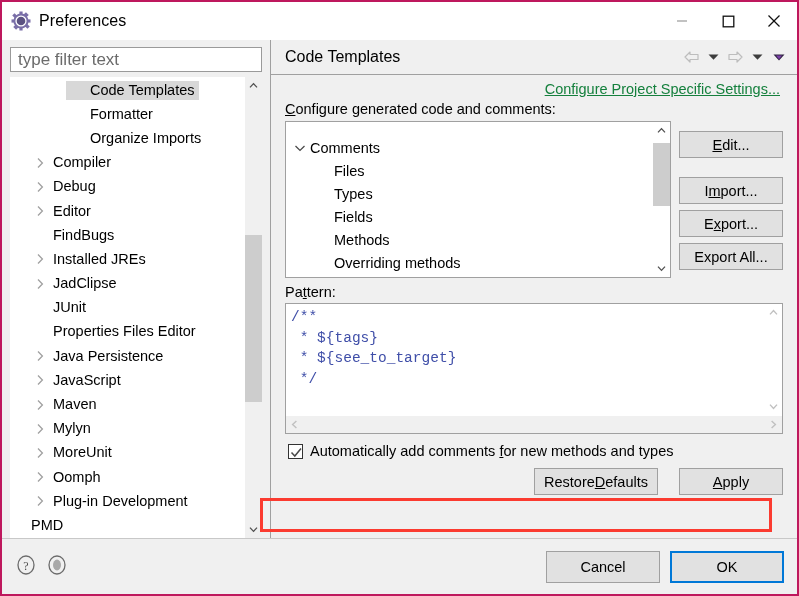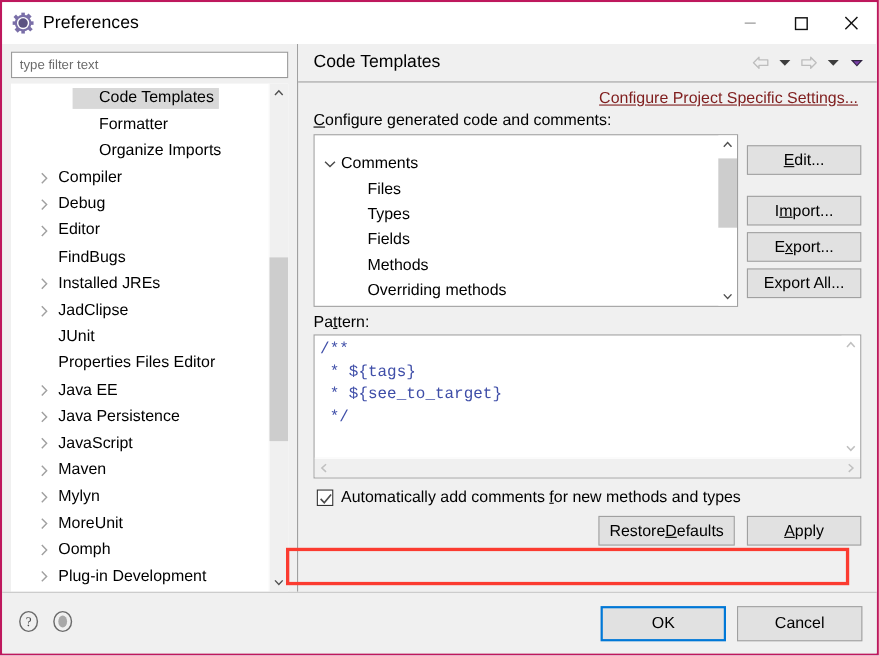--- a/index.html
+++ b/index.html
@@ -92,21 +92,21 @@
     background: #ffffff;
     display: flex;
     align-items: center;
     padding-left: 5px;
   }
   .filter-box input {
     border: none;
     outline: none;
     width: 100%;
     font-family: "Liberation Sans", sans-serif;
-    font-size: 12px;
+    font-size: 17px;
     color: #0f172a;
     background: transparent;
   }
   .filter-box input::placeholder { color: #6b6b6b; opacity: 1; }
 
   .tree-wrap {
     flex: 1 1 auto;
     margin: 1px 8px 0px 8px;
     background: #ffffff;
     position: relative;
@@ -217,21 +217,21 @@
     display: flex;
     flex-direction: column;
     min-height: 0;
     position: relative;
   }
   .link-row {
     text-align: right;
     padding: 6px 3px 2px 0;
   }
   .cfg-link {
-    color: #7f1d1d;
+    color: #15803d;
     text-decoration: underline;
     font-size: 14.5px;
     cursor: pointer;
   }
   .section-label {
     font-size: 14.5px;
     padding: 2px 0 4px 0;
   }
   .u { text-decoration: underline; }
 
@@ -378,21 +378,21 @@
     margin-right: 7px;
     flex: 0 0 auto;
     position: relative;
   }
   .checkbox svg { position: absolute; left: 1px; top: 1px; }
 
   .action-row {
     flex: 0 0 auto;
     display: flex;
     justify-content: flex-end;
-    gap: 11px;
+    gap: 21px;
     padding: 9px 0 0 0;
   }
   .action-row .btn { width: 124px; }
   .action-row .btn.apply { width: 104px; }
 
   
   .highlight-rect {
     position: absolute;
     border: 3px solid #fb3b30;
     pointer-events: none;
@@ -550,28 +550,20 @@
               </span>
               <span class="tlabel">JadClipse</span>
             </div>
             <div class="tnode lvl1">
               <span class="arrow"></span>
               <span class="tlabel">JUnit</span>
             </div>
             <div class="tnode lvl1">
               <span class="arrow"></span>
               <span class="tlabel">Properties Files Editor</span>
-            </div>
-            <div class="tnode lvl1">
-              <span class="arrow">
-                <svg width="8" height="12" viewBox="0 0 8 12">
-                  <polyline points="2,1.5 6.4,6 2,10.5" fill="none" stroke="#a0a0a0" stroke-width="1.3"></polyline>
-                </svg>
-              </span>
-              <span class="tlabel">Java EE</span>
             </div>
             <div class="tnode lvl1">
               <span class="arrow">
                 <svg width="8" height="12" viewBox="0 0 8 12">
                   <polyline points="2,1.5 6.4,6 2,10.5" fill="none" stroke="#a0a0a0" stroke-width="1.3"></polyline>
                 </svg>
               </span>
               <span class="tlabel">Java Persistence</span>
             </div>
             <div class="tnode lvl1">
@@ -823,18 +815,18 @@
         </svg>
       </span>
       <span>
         <svg width="22" height="22" viewBox="0 0 22 22">
           <ellipse cx="11" cy="11" rx="8" ry="9" fill="none" stroke="#6b6b6b" stroke-width="1.3"></ellipse>
           <ellipse cx="11" cy="11" rx="4" ry="5.4" fill="#a8a8a8"></ellipse>
         </svg>
       </span>
     </div>
     <div class="footer-btns">
+      <div class="big-btn">Cancel</div>
       <div class="big-btn focused">OK</div>
-      <div class="big-btn">Cancel</div>
     </div>
   </div>
 
 </div>
 
 </body></html>

